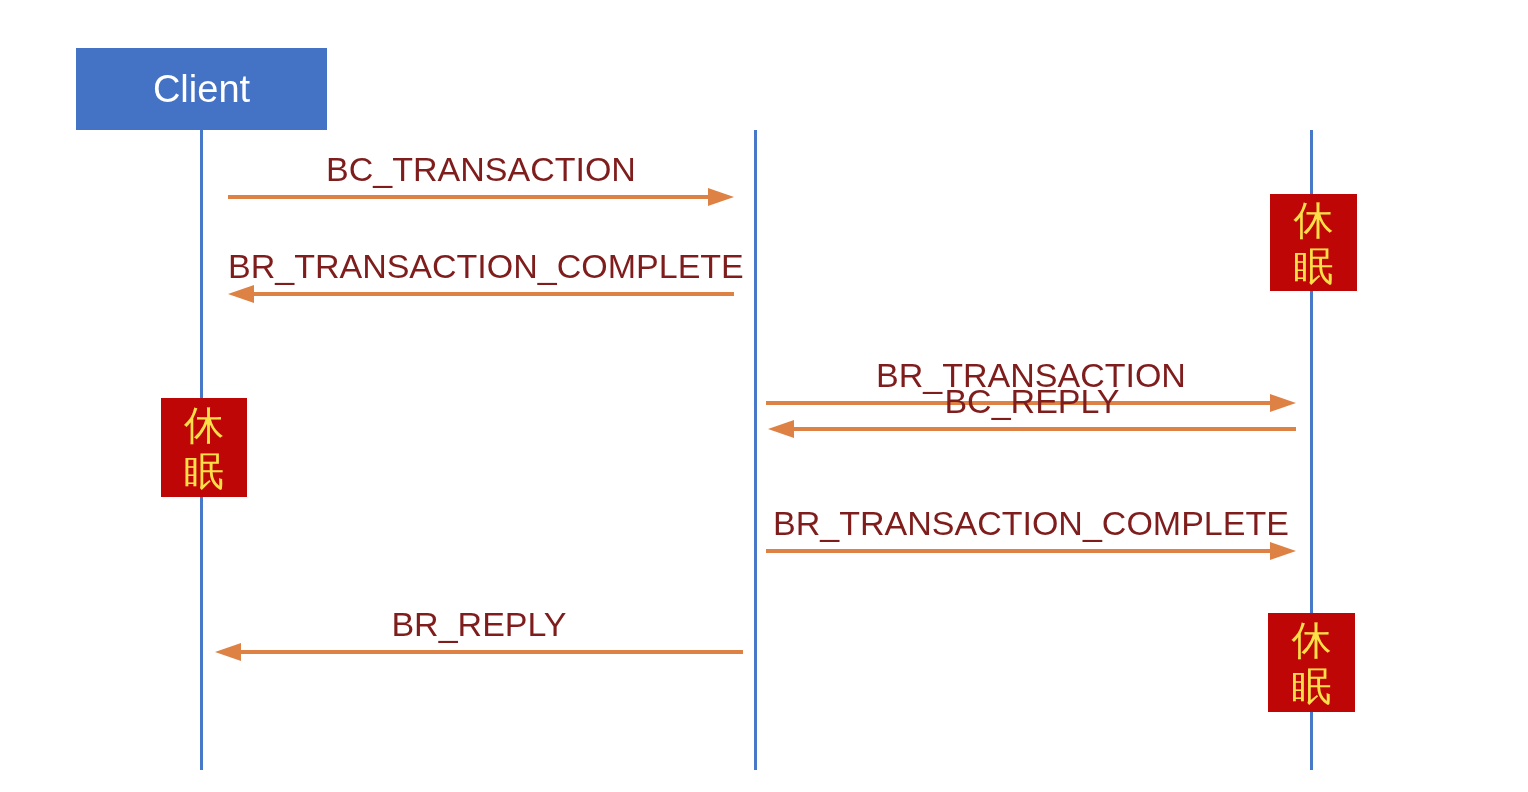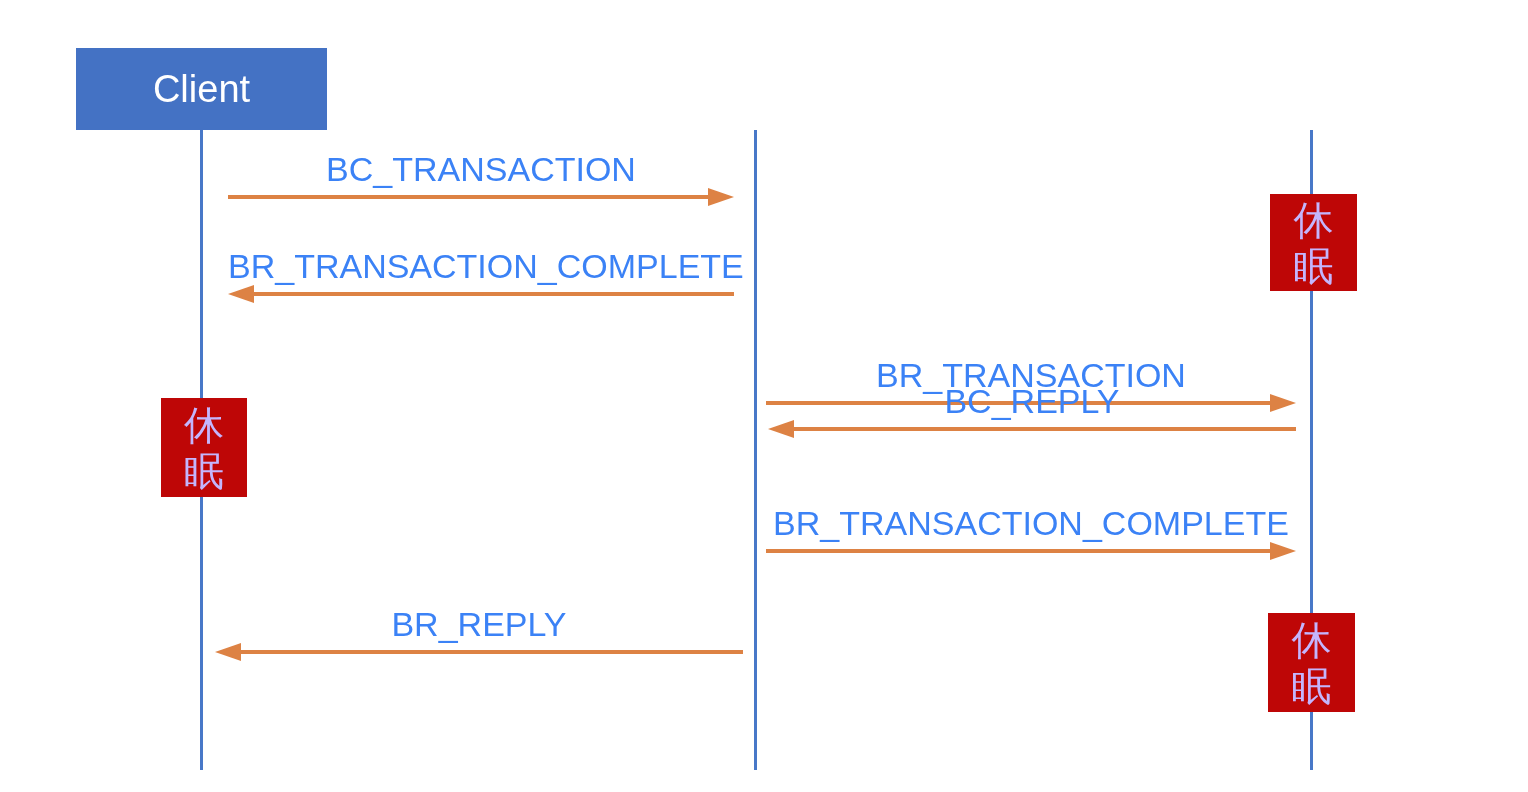--- a/index.html
+++ b/index.html
@@ -33,21 +33,21 @@
     top: 130px;
     width: 3px;
     height: 640px;
     background: #4878C8;
   }
   
   .message { position: absolute; }
   .msg-label {
     font-size: 34px;
     line-height: 38px;
-    color: #3b82f6;
+    color: #7f1d1d;
     text-align: center;
     white-space: nowrap;
   }
   .arrow {
     display: flex;
     align-items: center;
     height: 18px;
   }
   .arrow-line {
     flex: 1;
@@ -63,21 +63,21 @@
   .arrow.left { flex-direction: row-reverse; }
   .arrow.left .arrow-head {
     border-top: 9px solid transparent;
     border-bottom: 9px solid transparent;
     border-right: 26px solid #DD8244;
   }
   
   .sleep-box {
     position: absolute;
     background: #BE0606;
-    color: #c4b5fd;
+    color: #fde047;
     display: flex;
     align-items: center;
     justify-content: center;
     z-index: 2;
   }
   .sleep-text {
     font-size: 40px;
     line-height: 46px;
     width: 44px;
     text-align: center;

